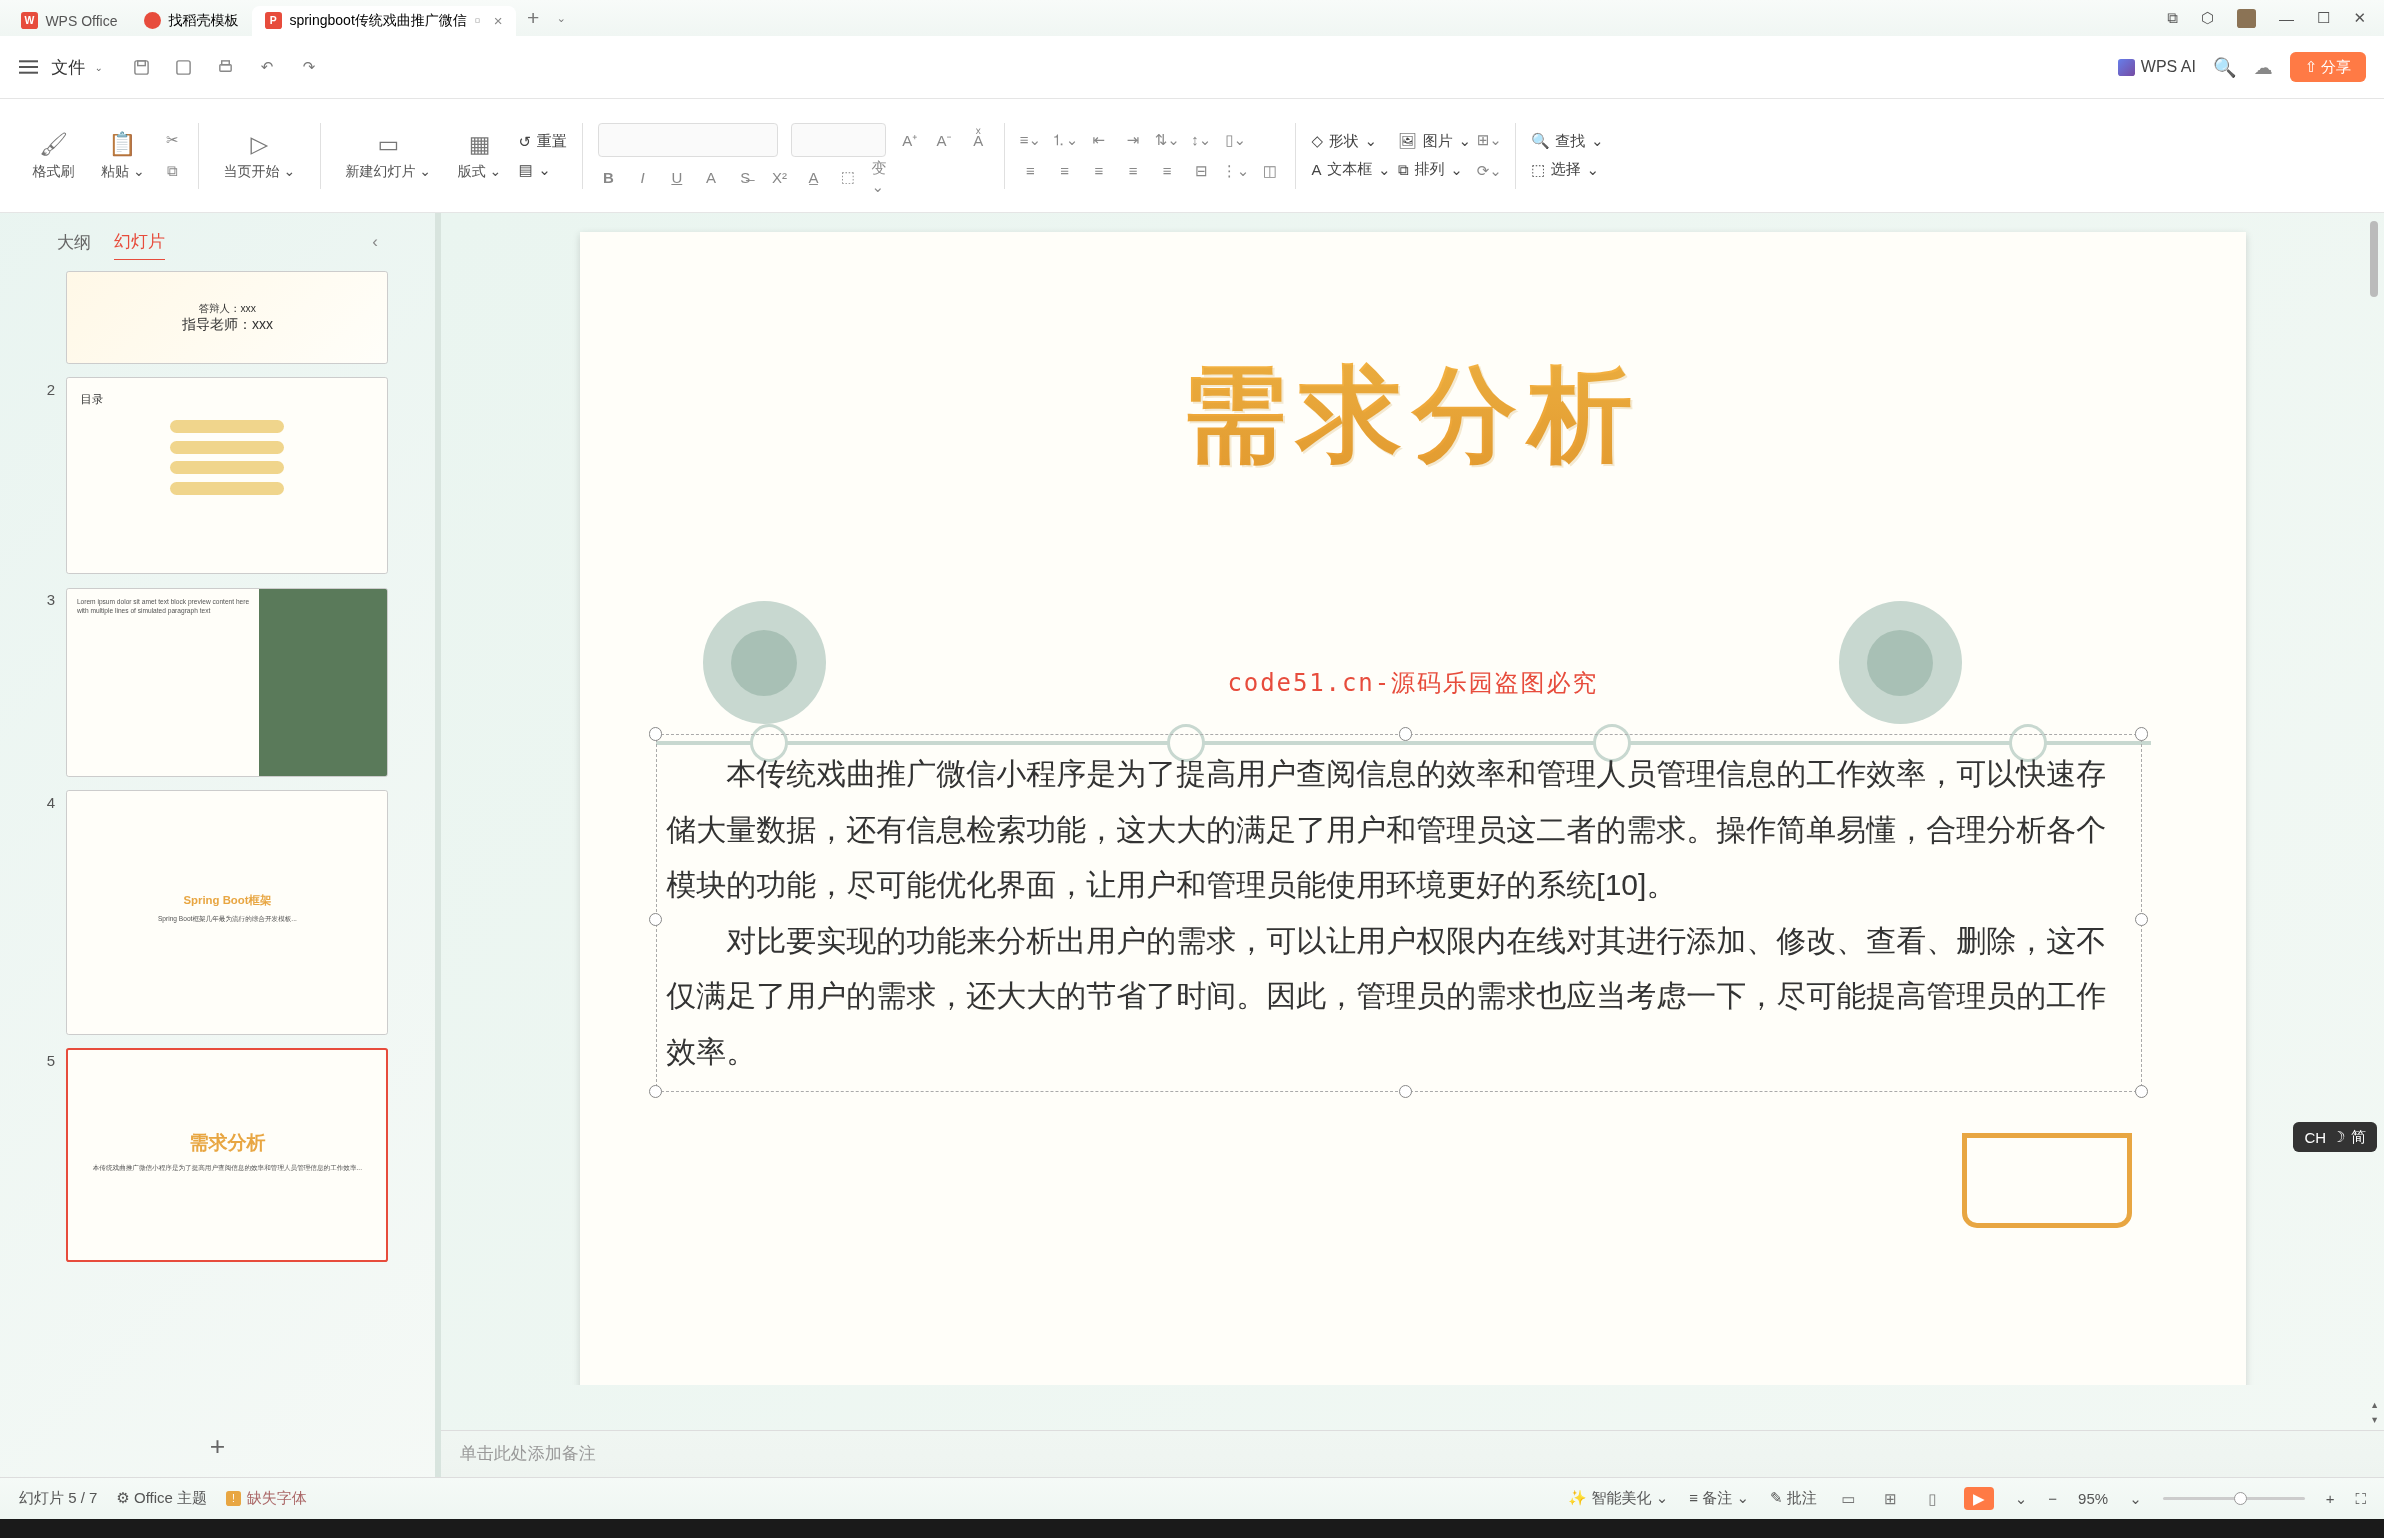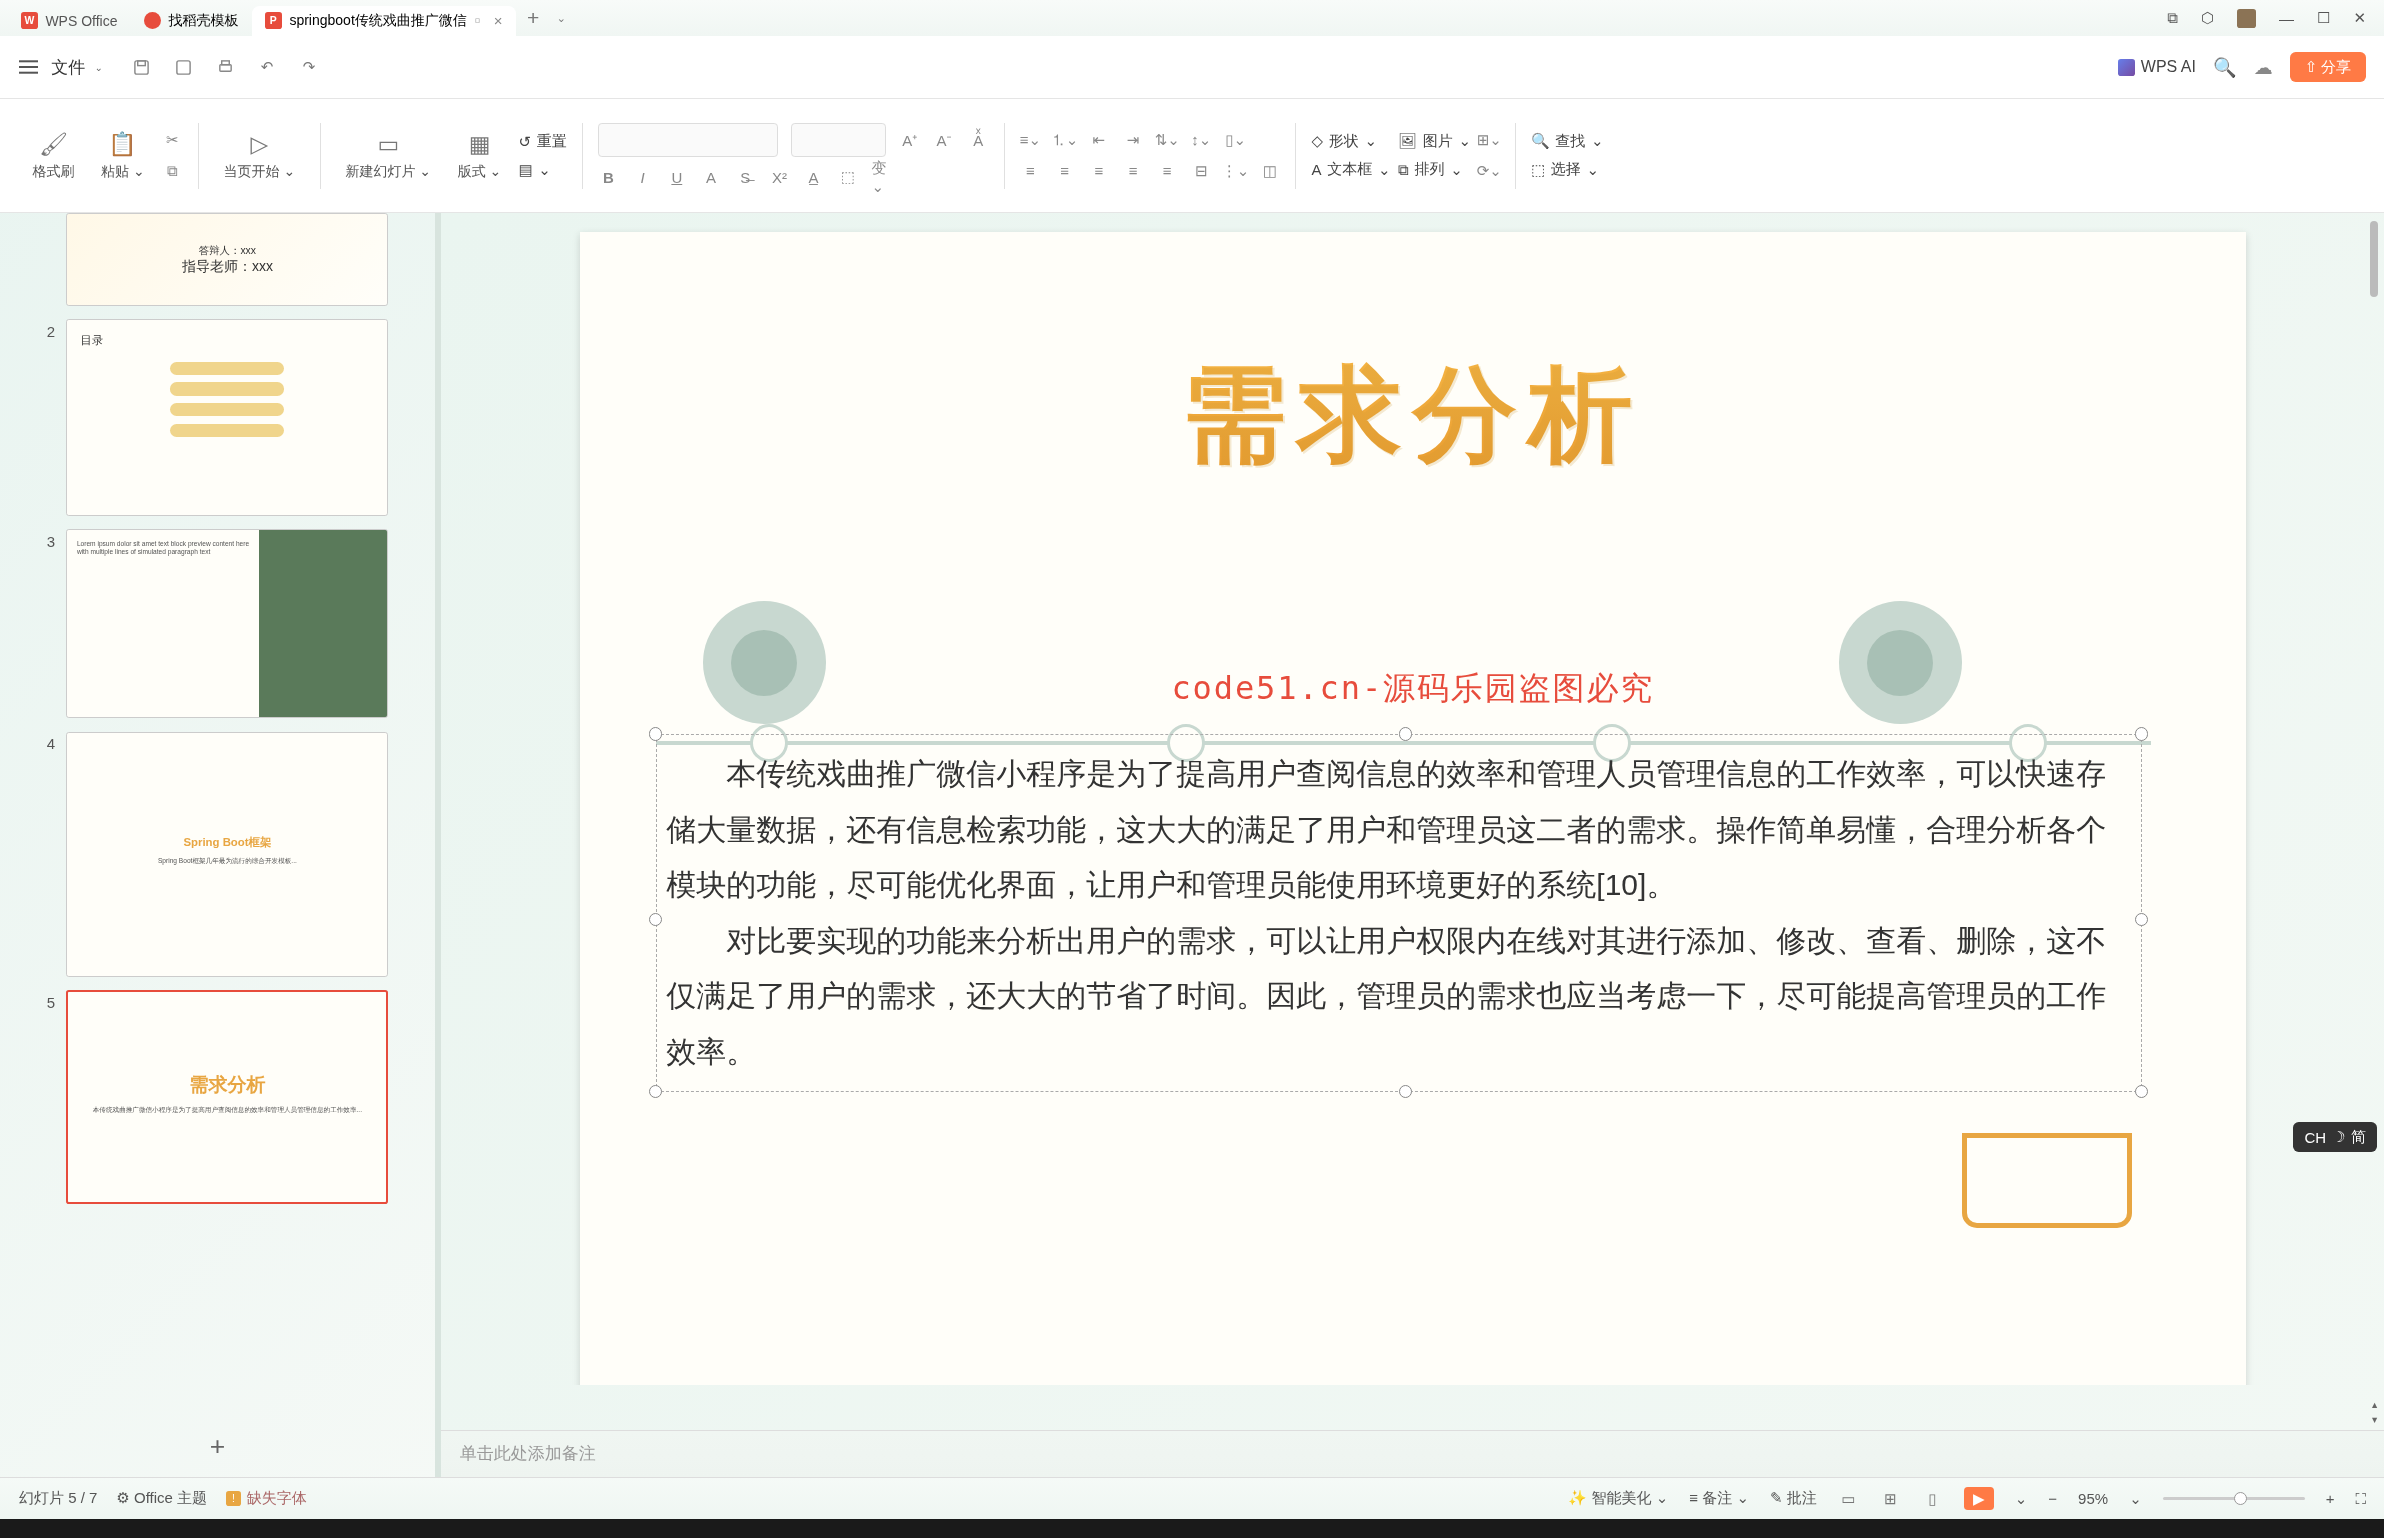--- a/index.html
+++ b/index.html
@@ -60,21 +60,21 @@
 .thumb { width: 322px; height: 129px; background: #fffef9; border: 0.9px solid #ccc; border-radius: 2.8px; position: relative; overflow: hidden; display: flex; flex-direction: column; align-items: center; justify-content: center; font-size: 9.5px; color: #888; }
 .thumb.selected { border: 2.8px solid #e74c3c; }
 .thumb1 { background: linear-gradient(135deg, #fff8e7, #fffef9); }
 .thumb-add { display: flex; justify-content: center; padding: 15px; font-size: 26.5px; color: #666; }
 .divider-v { width: 5.7px; background: #d8e4de; cursor: col-resize; }
 
 .canvas-area { flex: 1; display: flex; flex-direction: column; background: linear-gradient(135deg, #eaf5f0, #f2f8f4); position: relative; }
 .canvas-scroll { flex: 1; display: flex; justify-content: center; padding: 19px 38px; overflow: hidden; }
 .slide { width: 1666px; height: 1166px; background: #fffef9; box-shadow: 0 1.9px 7.6px rgba(0,0,0,0.15); position: relative; }
 .slide-title { position: absolute; top: 114px; left: 50%; transform: translateX(-50%); font-size: 104px; font-weight: bold; background: linear-gradient(to bottom, #f5b544, #e89a2e); -webkit-background-clip: text; background-clip: text; color: transparent; font-family: "SimSun", serif; letter-spacing: 11.4px; text-shadow: 1.9px 1.9px 0 rgba(200,150,50,0.2); }
-.watermark { position: absolute; top: 435px; left: 50%; transform: translateX(-50%); color: #e74c3c; font-size: 32px; font-family: "SimSun", monospace; letter-spacing: 1.9px; }
+.watermark { position: absolute; top: 435px; left: 50%; transform: translateX(-50%); color: #e74c3c; font-size: 24px; font-family: "SimSun", monospace; letter-spacing: 1.9px; }
 .slide-body { position: absolute; top: 502px; left: 76px; right: 104px; font-size: 30px; line-height: 1.85; color: #333; font-family: "SimSun", serif; border: 0.9px dashed #aaa; padding: 11.4px 9.5px; }
 .slide-body p { text-indent: 2em; }
 .deco-circle { position: absolute; width: 123px; height: 123px; border-radius: 50%; background: #c8d8d0; display: flex; align-items: center; justify-content: center; }
 .deco-circle.left { top: 369px; left: 123px; }
 .deco-circle.right { top: 369px; right: 284px; }
 .deco-circle-inner { width: 66px; height: 66px; border-radius: 50%; background: #a8c0b5; }
 .deco-line { position: absolute; top: 509px; left: 76px; right: 95px; height: 3.8px; background: #c8d8d0; }
 .deco-dot { position: absolute; width: 38px; height: 38px; border-radius: 50%; border: 3.8px solid #c8d8d0; background: #fffef9; top: 492px; }
 .deco-plant { position: absolute; right: 85px; bottom: 170px; width: 227px; height: 208px; }
 .deco-plant-pot { position: absolute; bottom: 0; left: 28px; width: 170px; height: 95px; border: 5.7px solid #e8a642; border-radius: 0 0 15px 15px; background: #fffef9; }
@@ -294,20 +294,25 @@
     <div class="ribbon-textbtn">
       <span>⬚</span>
       <span>选择</span>
         <span>⌄</span>
     </div>
   </div>
 </div>
 
 <div class="main">
   <div class="sidebar">
+    <div class="side-tabs">
+      <span class="side-tab">大纲</span>
+      <span class="side-tab active">幻灯片</span>
+      <span class="side-collapse">‹</span>
+    </div>
     <div class="thumbs">
       <div class="thumb-row">
         <span class="thumb-num"></span>
         <div class="thumb thumb1" style="height:93px">
           <div style="font-size:10.4px;color:#333"><span>答辩人：xxx</span></div>
           <div style="font-size:14px;color:#333"><span>指导老师：xxx</span></div>
         </div>
       </div>
       <div class="thumb-row">
         <span class="thumb-num">2</span>

